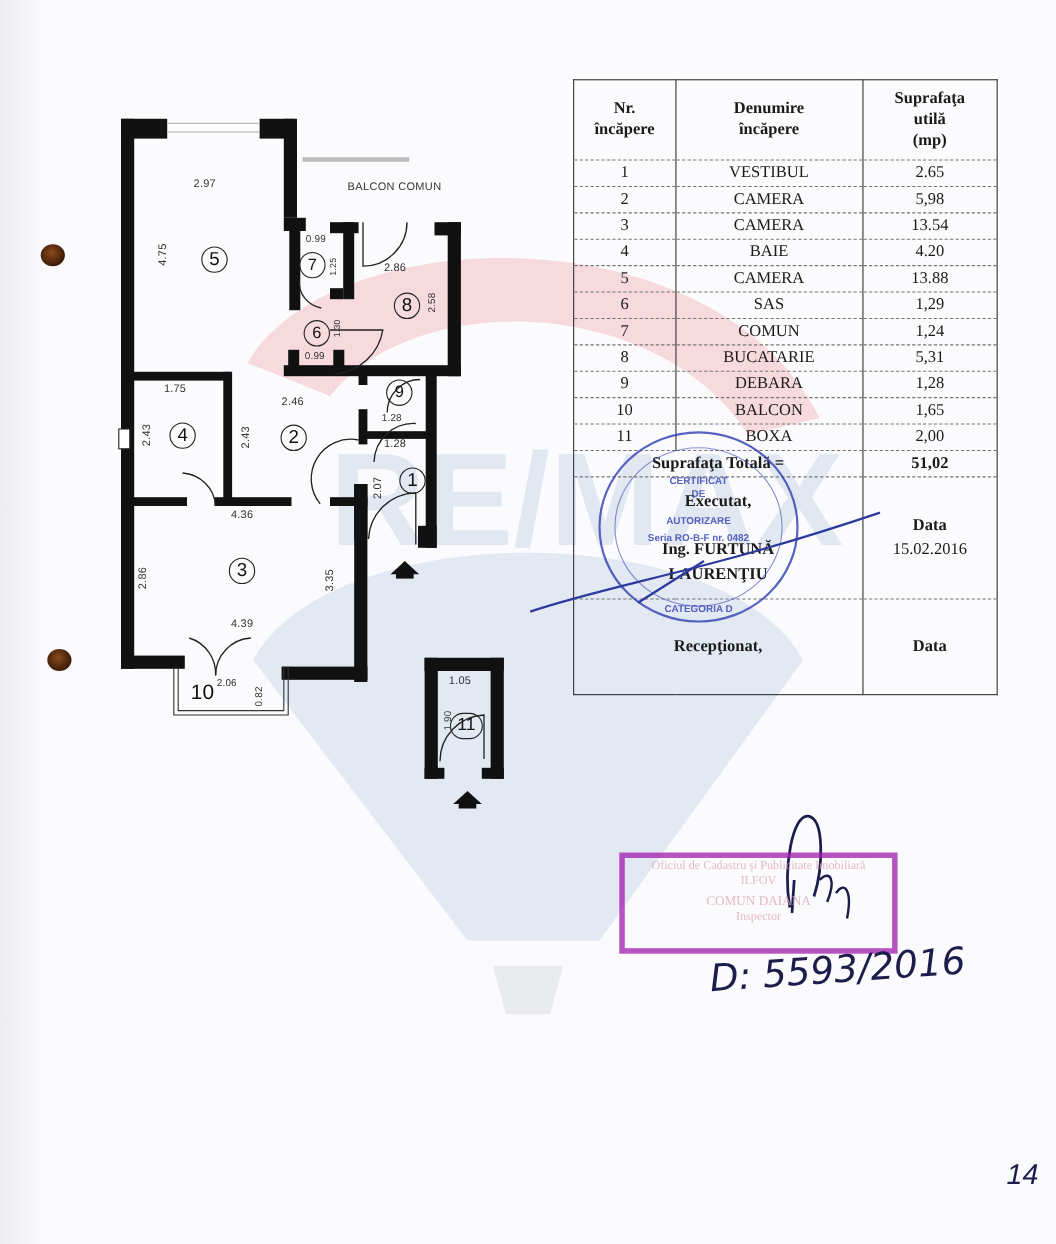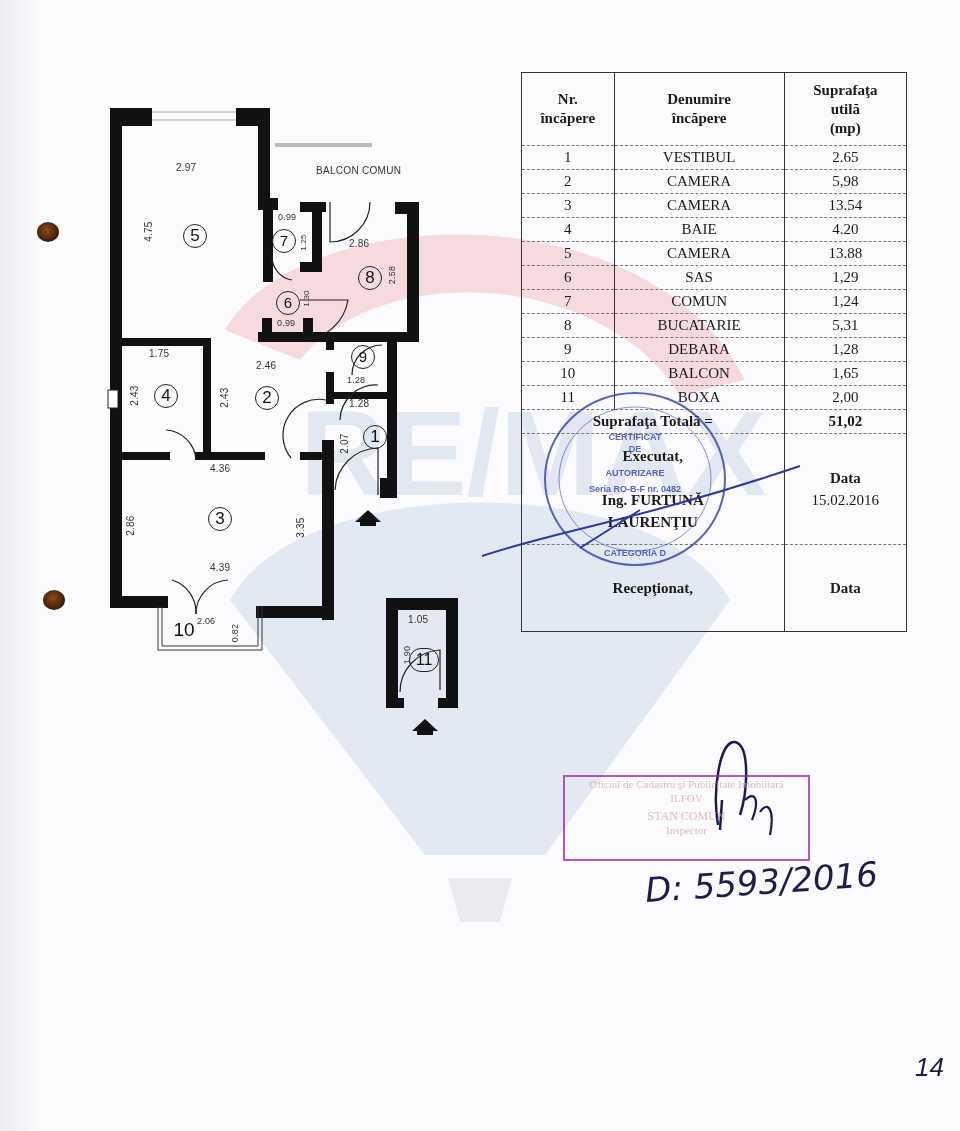--- a/index.html
+++ b/index.html
@@ -63,21 +63,21 @@
     
     .stamp { position: absolute; left: 540px; top: 384px; width: 190px; height: 190px; pointer-events: none; font-weight: bold; }
     .stamp-text {
       position: absolute; font-family: "Liberation Sans", sans-serif; color: #3a48b5;
       font-size: 9px; text-align: center; width: 100px; opacity: 0.85;
     }
 
     
     .cadastral {
       position: absolute; left: 563px; top: 775px; width: 243px; height: 82px;
-      border: 2px solid #a21caf; color: #d9a4b1; font-family: "Liberation Serif", serif;
+      border: 5px solid #a21caf; color: #d9a4b1; font-family: "Liberation Serif", serif;
       font-size: 11px; text-align: center; line-height: 14px; opacity: 0.75;
     }
     .cadastral div { white-space: nowrap; overflow: hidden; }
 
     .page-num {
       position: absolute; left: 915px; top: 1052px;
       font-family: "Liberation Sans", sans-serif; font-size: 26px; color: #1c1d4a;
       font-style: italic;
     }
   </style>
@@ -322,19 +322,19 @@
   <path d="M 580 548 L 640 510" fill="none" stroke="#2c3a9e" stroke-width="2"></path>
 
   <path d="M 718 825 C 712 790, 720 740, 735 742 C 750 745, 748 790, 740 815" fill="none" stroke="#1c1d4a" stroke-width="2.5"></path>
   <path d="M 722 800 L 720 830" fill="none" stroke="#1c1d4a" stroke-width="2.5"></path>
   <path d="M 745 800 C 755 790, 760 800, 752 820 M 760 812 C 768 800, 775 810, 770 835" fill="none" stroke="#1c1d4a" stroke-width="2.2"></path>
 </svg>
 
 <div class="cadastral">
   <div>Oficiul de Cadastru şi Publicitate Imobiliară</div>
   <div>ILFOV</div>
-  <div style="margin-top:4px; font-size:12px;">STAN COMUN</div>
+  <div style="margin-top:4px; font-size:12px;">COMUN DAIANA</div>
   <div>Inspector</div>
 </div>
 
 <div style="position:absolute; left:645px; top:862px; font-family:'DejaVu Sans', sans-serif; font-style:italic; font-size:34px; color:#1c1d4a; transform:rotate(-4deg);">D: 5593/2016</div>
 
 <div class="page-num">14</div>
 
 </body></html>

